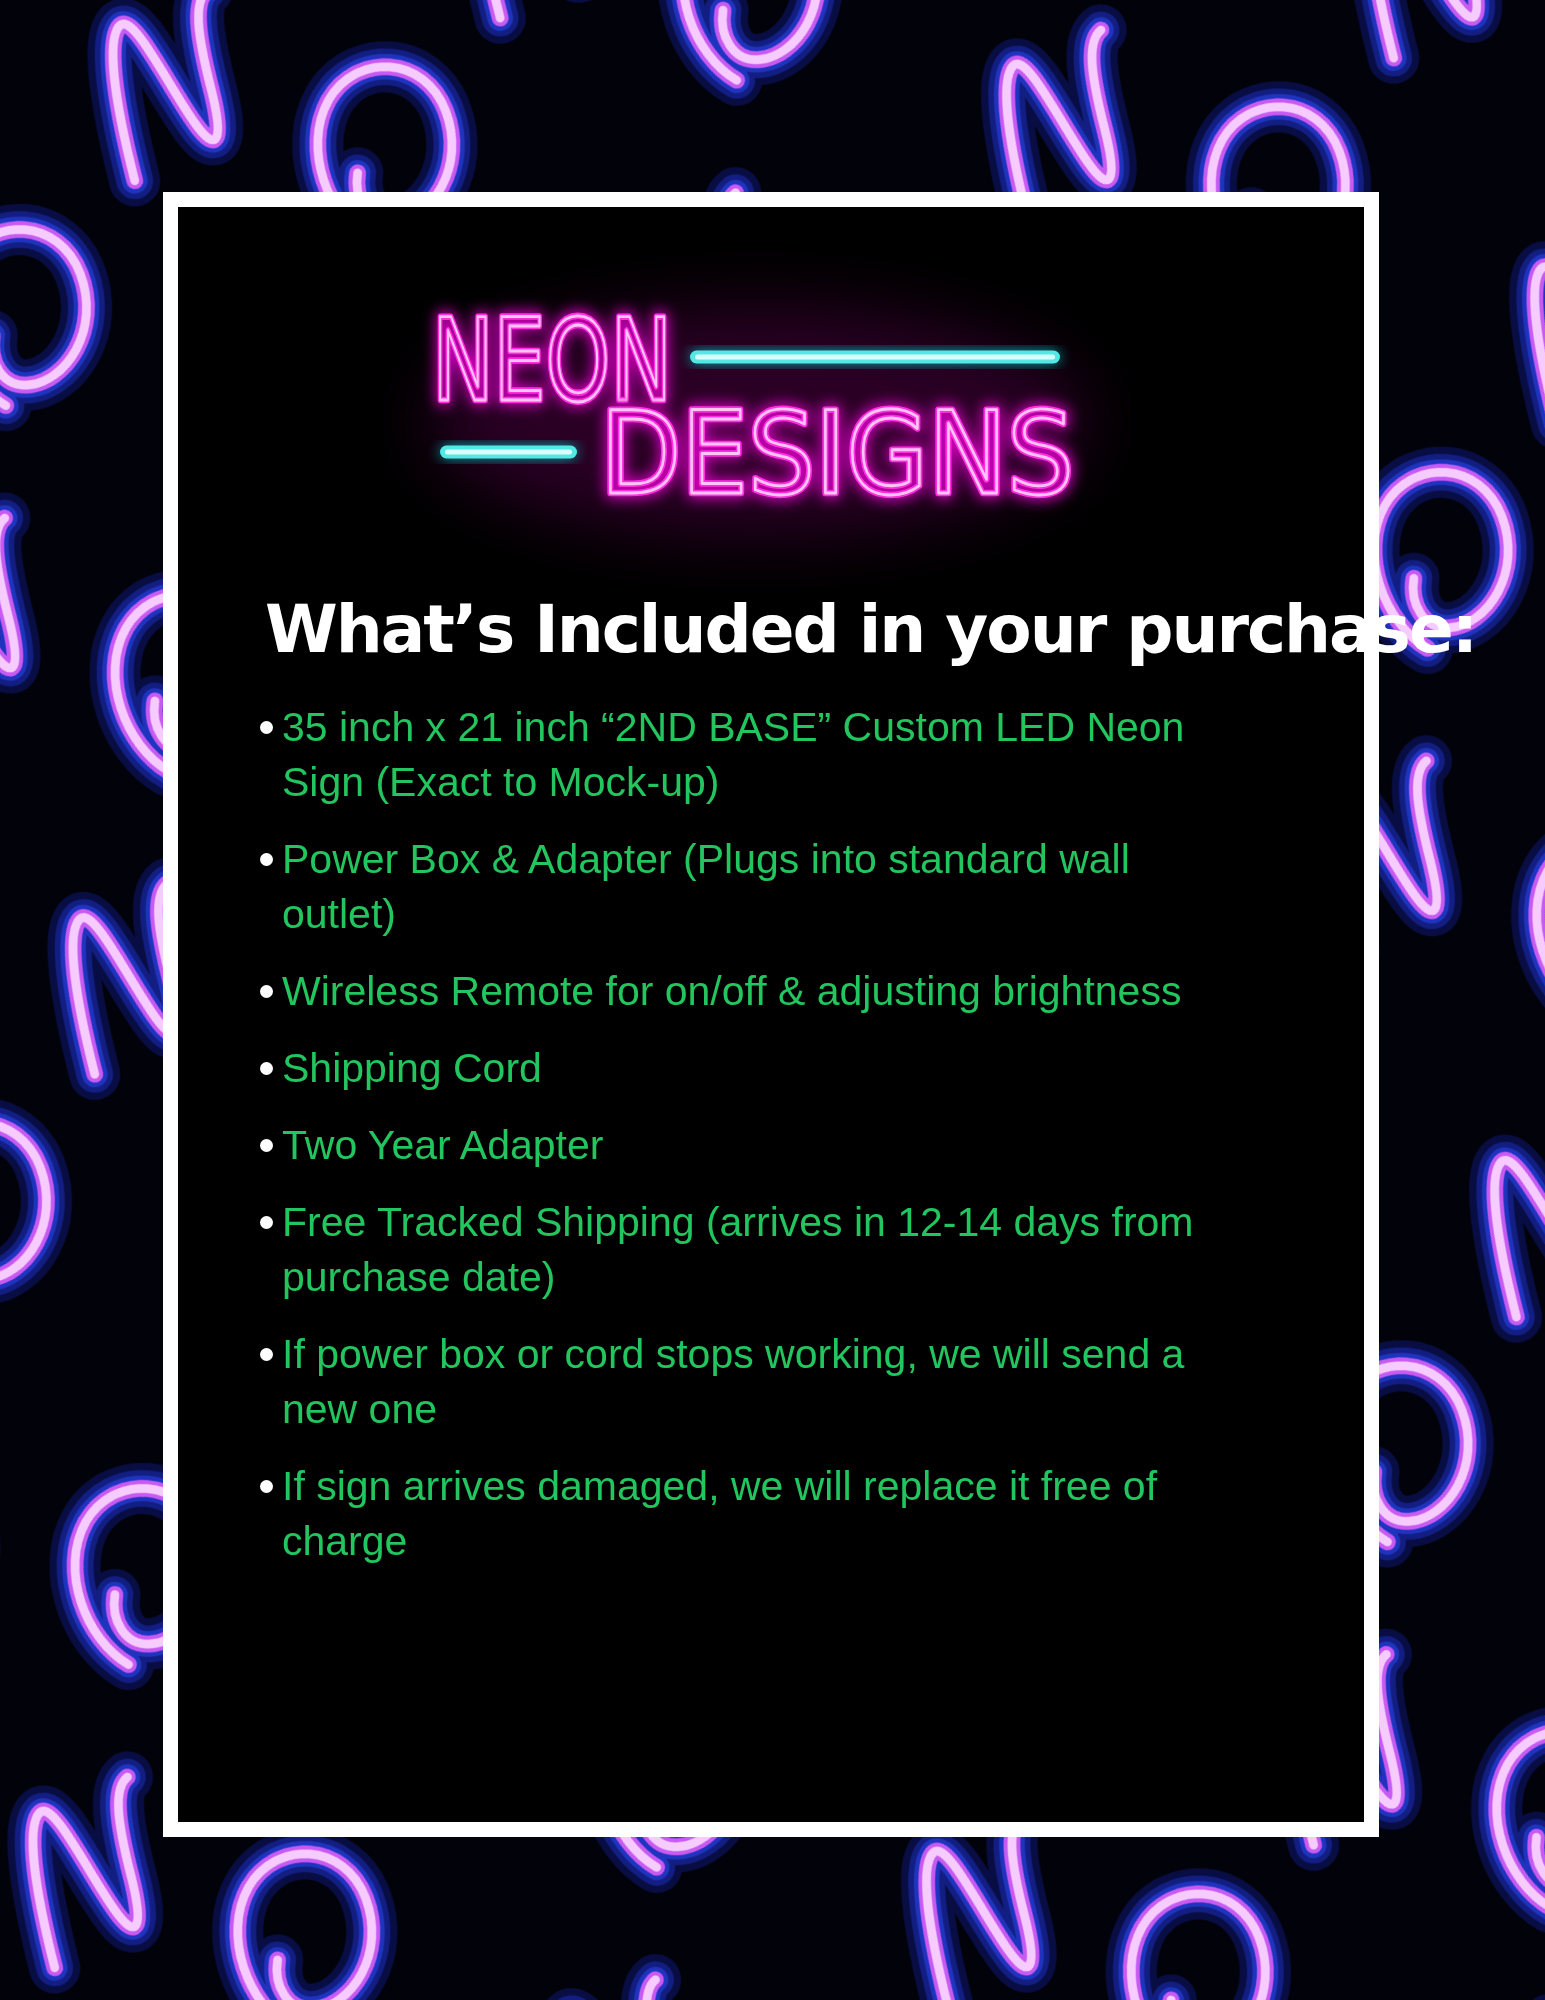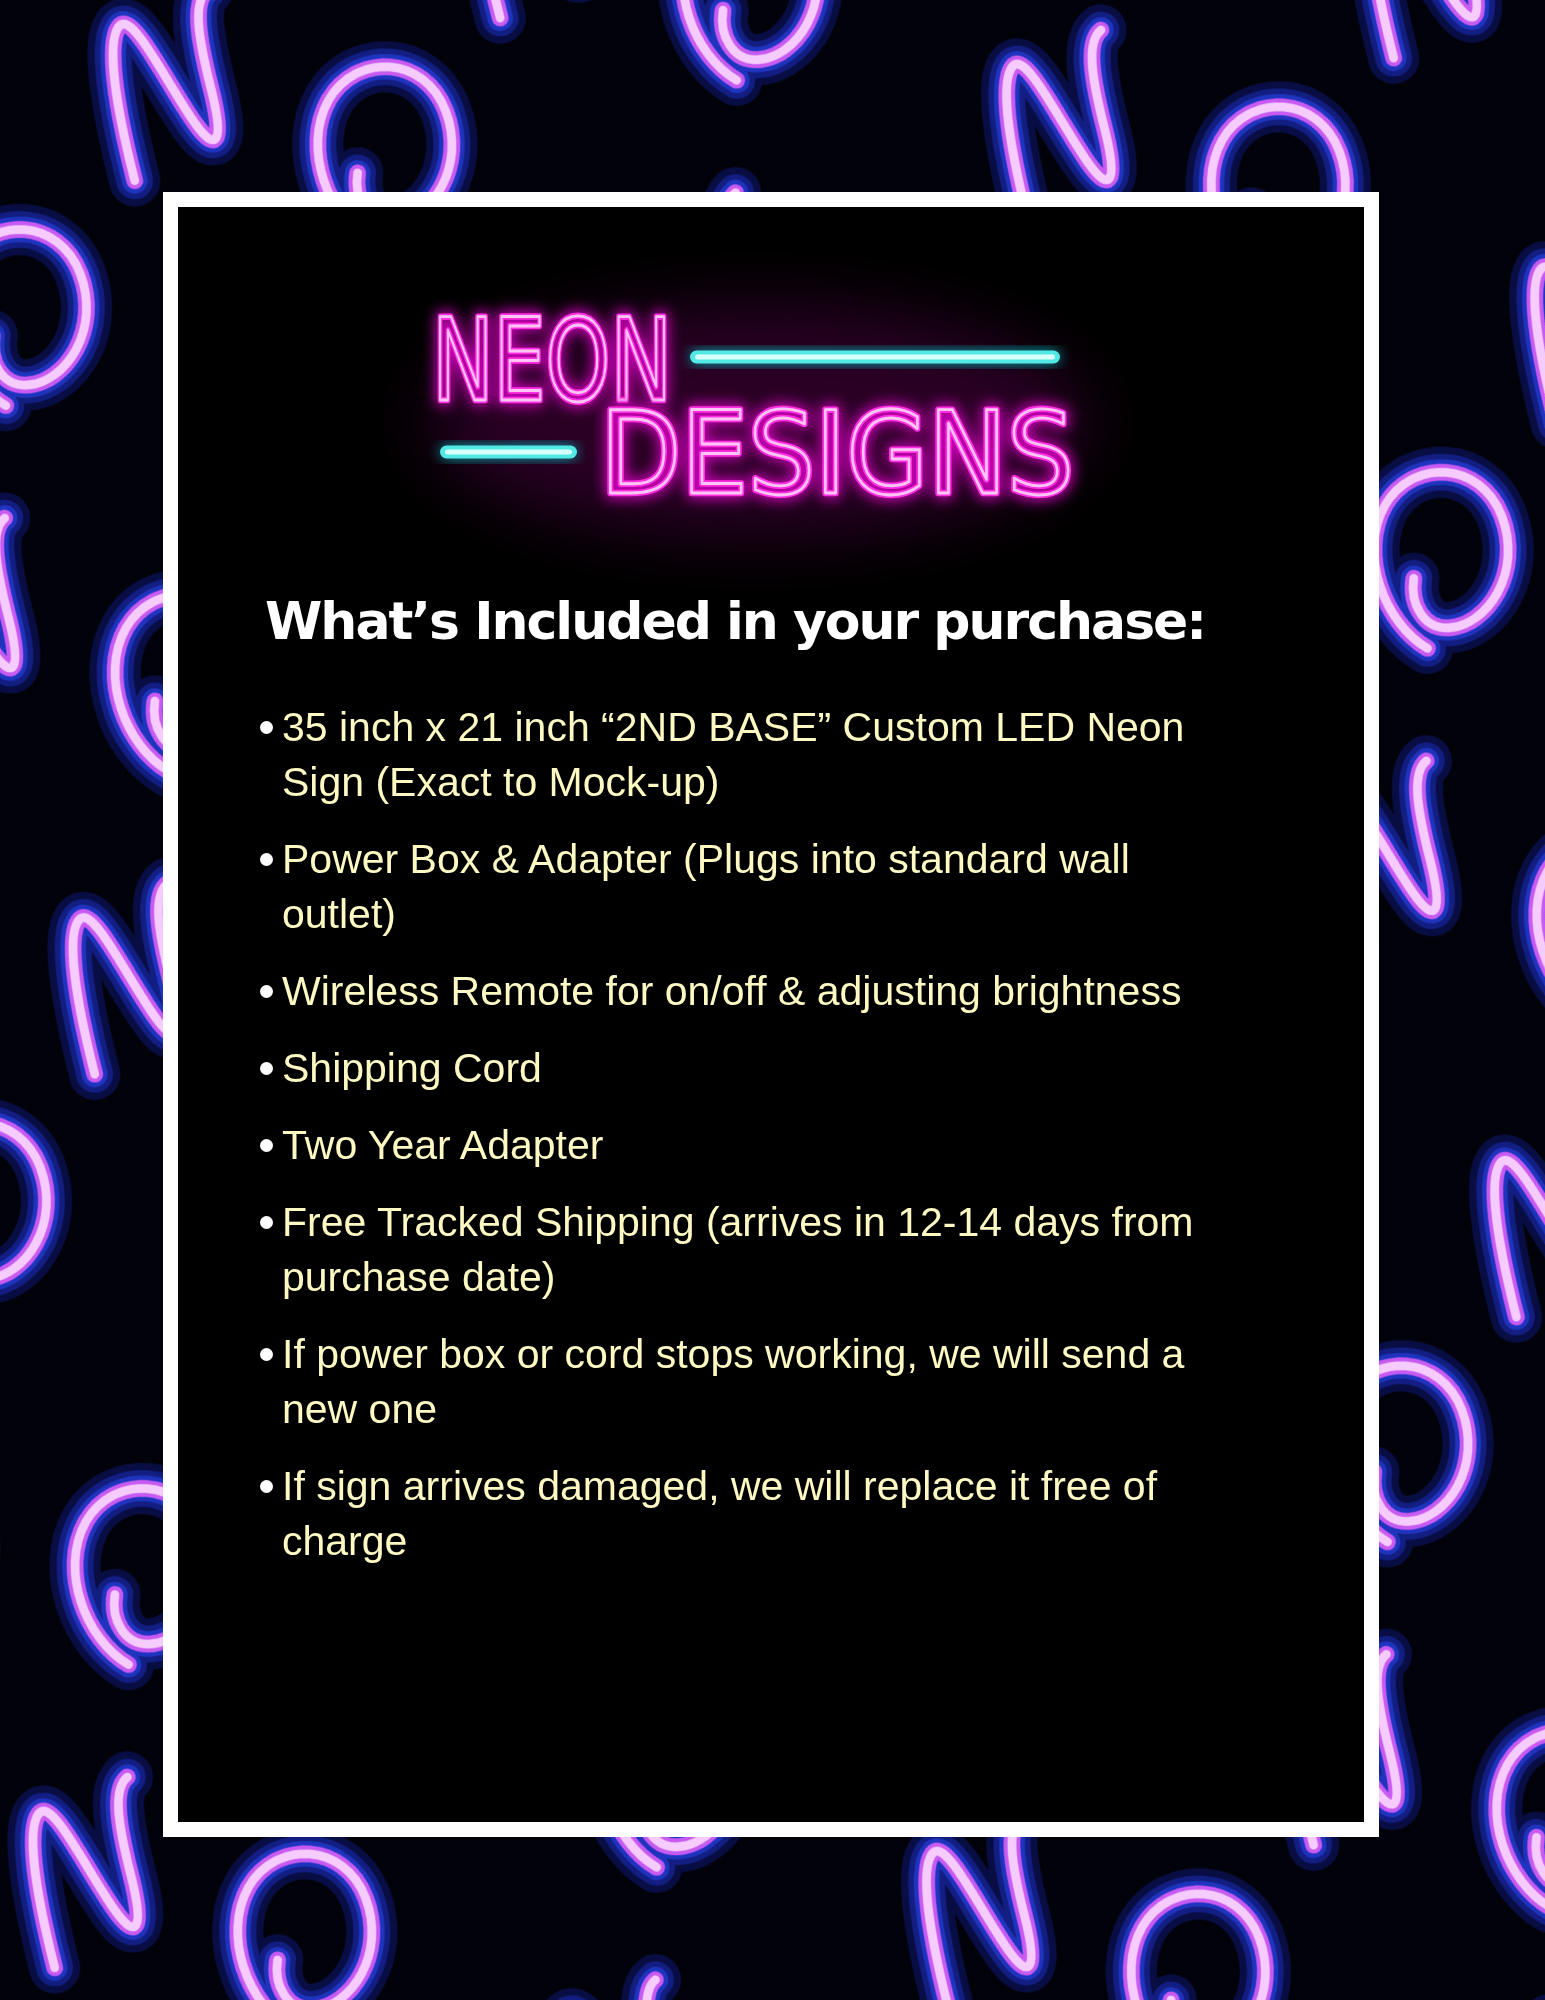--- a/index.html
+++ b/index.html
@@ -11,29 +11,29 @@
   .bg-layer{position:absolute;left:0;top:0;width:1545px;height:2000px;}
   .card{
     position:absolute;left:163px;top:192px;width:1216px;height:1645px;
     box-sizing:border-box;border:15px solid #ffffff;background:#000000;
   }
   .card-inner{position:relative;width:100%;height:100%;}
   .logo-svg{position:absolute;left:250px;top:109px;width:660px;height:210px;overflow:visible;}
   .headline{
     position:absolute;left:87px;top:384px;margin:0;
     font-family:"DejaVu Sans",sans-serif;font-weight:bold;
-    font-size:52px;letter-spacing:-2px;color:#ffffff;white-space:nowrap;
+    font-size:66px;letter-spacing:-2px;color:#ffffff;white-space:nowrap;
   }
   ul.included{
     position:absolute;left:80px;top:493px;width:1000px;
     list-style:none;margin:0;padding:0;
   }
   ul.included li{
     position:relative;padding-left:24px;margin:0 0 22px 0;
-    color:#fef9c3;font-size:41px;line-height:55px;
+    color:#22c55e;font-size:41px;line-height:55px;
     white-space:pre-line;font-weight:400;
   }
   ul.included li::before{
     content:"";position:absolute;left:2px;top:21px;width:13px;height:13px;
     border-radius:50%;background:#ffffff;
   }
   .neon-text{font-family:"DejaVu Sans",sans-serif;font-size:114px;fill:none;
     stroke-linecap:round;stroke-linejoin:round;}
 </style>
 </head>

